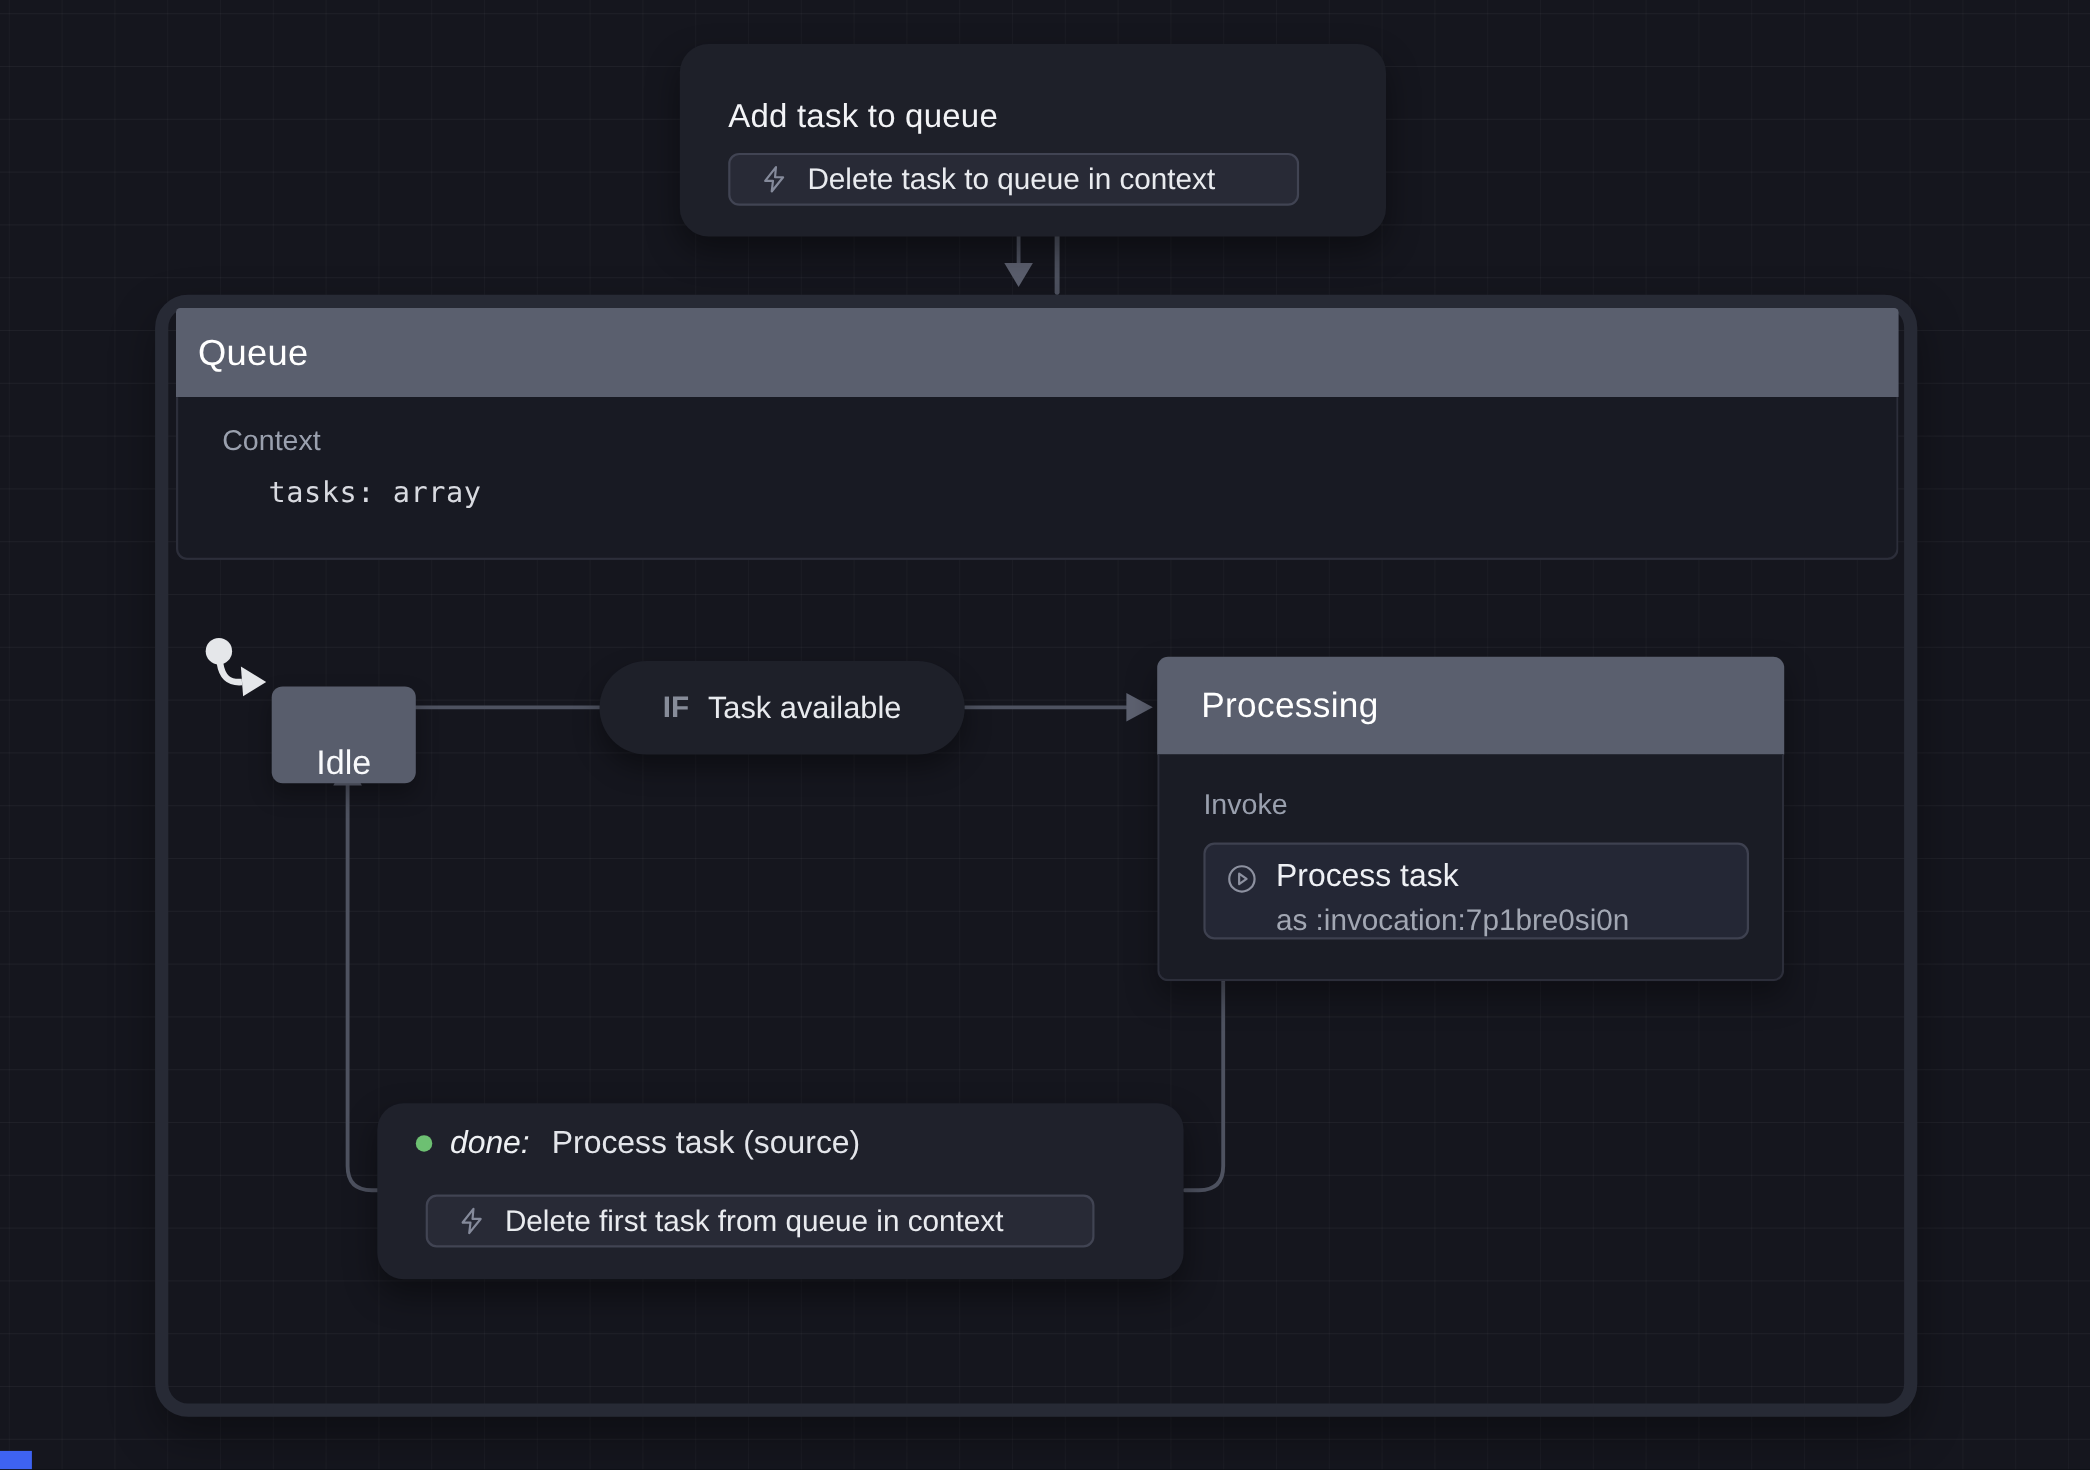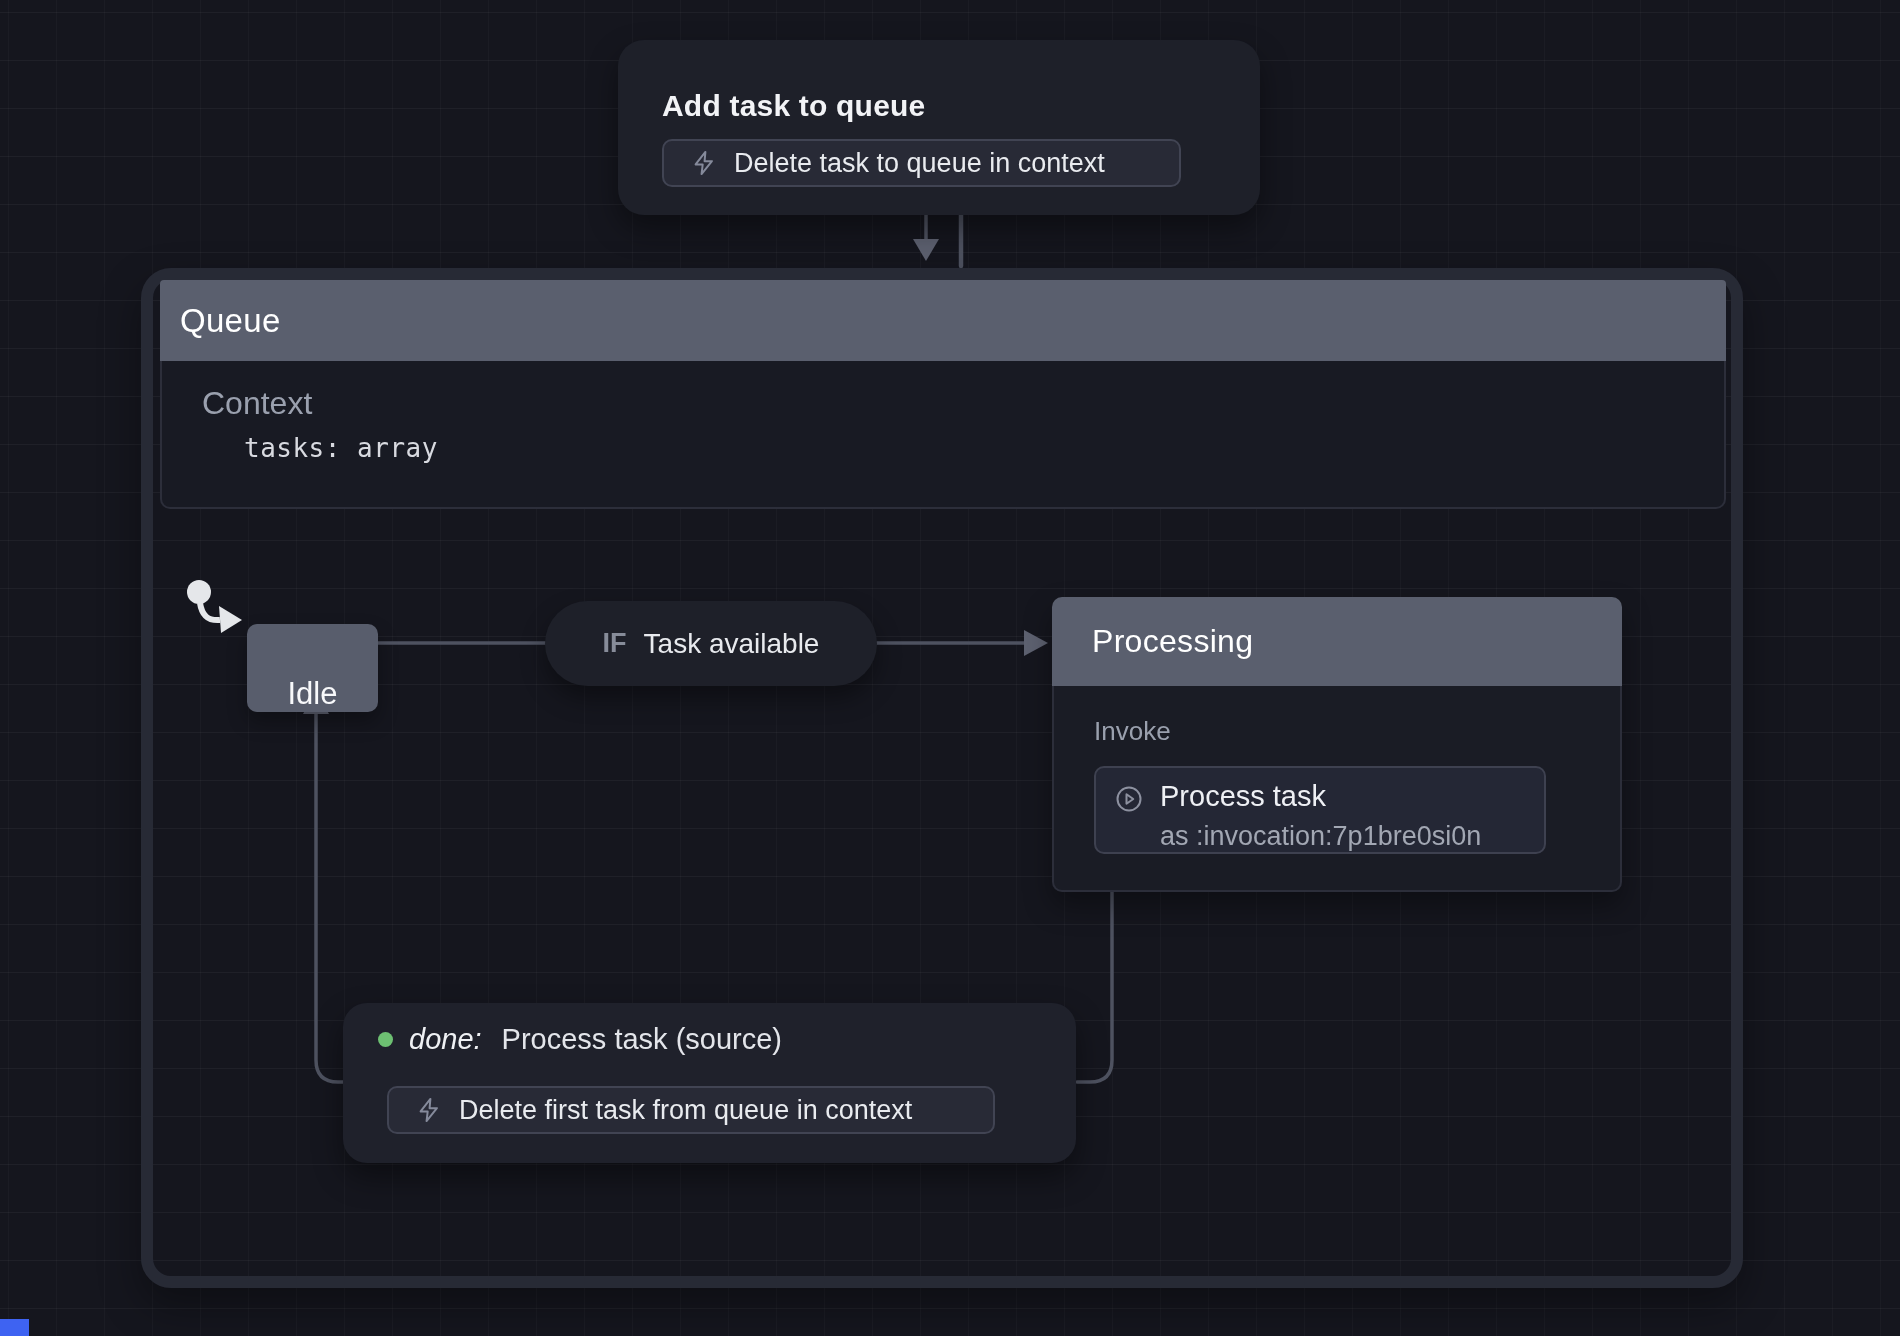--- a/index.html
+++ b/index.html
@@ -18,21 +18,21 @@
   .node{position:absolute;z-index:2;box-sizing:border-box;}
 
   
   .event-node{
     left:618px;top:40px;width:642px;height:175px;
     background:#1e2029;border-radius:26px;
     box-shadow:0 14px 30px rgba(0,0,0,0.40);
   }
   .event-title{
     position:absolute;left:44px;top:66px;transform:translateY(-50%);
-    font-size:30px;font-weight:700;color:#f2f3f6;letter-spacing:0.2px;
+    font-size:30px;font-weight:400;color:#f2f3f6;letter-spacing:0.2px;
   }
   .action-pill{
     position:absolute;display:flex;align-items:center;gap:16px;
     box-sizing:border-box;height:48px;padding:0 26px;
     background:#282a36;border:2px solid #414453;border-radius:10px;
     font-size:27px;color:#e9ebef;white-space:nowrap;
   }
   .event-node .action-pill{left:44px;top:99px;width:519px;}
 
   
@@ -46,21 +46,21 @@
     left:160px;top:280px;width:1566px;height:81px;
     background:#5a5f6e;border-radius:4px 4px 0 0;
     display:flex;align-items:center;padding-left:20px;
     font-size:33px;font-weight:500;color:#ffffff;letter-spacing:0.3px;
   }
   .context-box{
     left:160px;top:361px;width:1566px;height:148px;
     background:#181a23;border:2px solid #2c2e3a;border-top:none;
     border-radius:0 0 10px 10px;
   }
-  .context-label{position:absolute;left:40px;top:24px;font-size:32px;color:#9aa0ae;}
+  .context-label{position:absolute;left:40px;top:24px;font-size:26px;color:#9aa0ae;}
   .context-value{position:absolute;left:40px;top:72px;font-size:26px;color:#d8dae0;
     font-family:"DejaVu Sans Mono", monospace;letter-spacing:0.5px;margin-left:42px;}
 
   
   .idle-state{
     left:247px;top:624px;width:131px;height:88px;
     background:#585d6c;border-radius:10px;
     display:flex;align-items:flex-end;justify-content:center;
     font-size:31px;color:#f8f9fb;font-weight:400;
     box-shadow:0 10px 20px rgba(0,0,0,0.30);
@@ -85,21 +85,21 @@
     display:flex;align-items:center;padding-left:40px;
     font-size:32px;font-weight:500;color:#ffffff;letter-spacing:0.3px;
   }
   .processing-body{
     position:absolute;left:0;top:89px;width:100%;height:206px;box-sizing:border-box;
     background:#1a1c25;border:2px solid #2c2e3a;border-top:none;
     border-radius:0 0 10px 10px;
   }
   .invoke-label{position:absolute;left:40px;top:30px;font-size:26px;color:#9aa0ae;}
   .invoke-card{
-    position:absolute;left:40px;top:80px;width:452px;height:88px;box-sizing:border-box;
+    position:absolute;left:40px;top:80px;width:496px;height:88px;box-sizing:border-box;
     background:#242735;border:2px solid #3e4150;border-radius:10px;
   }
   .invoke-name{position:absolute;left:64px;top:12px;font-size:29px;font-weight:500;color:#eef0f4;}
   .invoke-id{position:absolute;left:64px;top:53px;font-size:27px;color:#a2a7b3;}
   .play-icon{position:absolute;left:18px;top:16px;}
 
   
   .done-node{
     left:343px;top:1003px;width:733px;height:160px;
     background:#1f212b;border-radius:24px;

